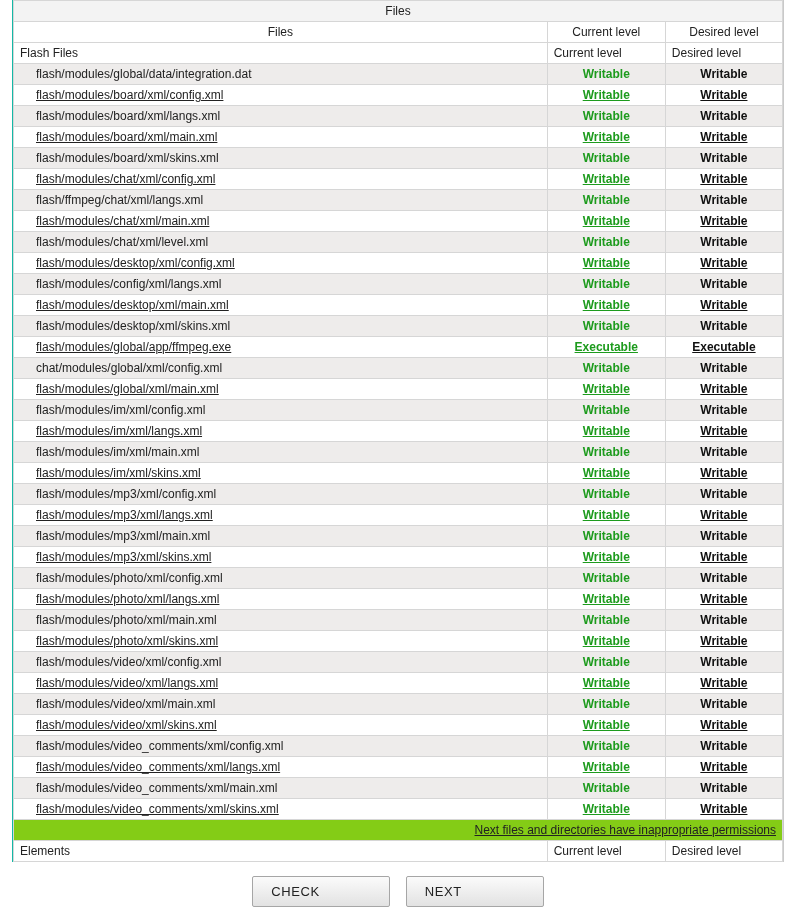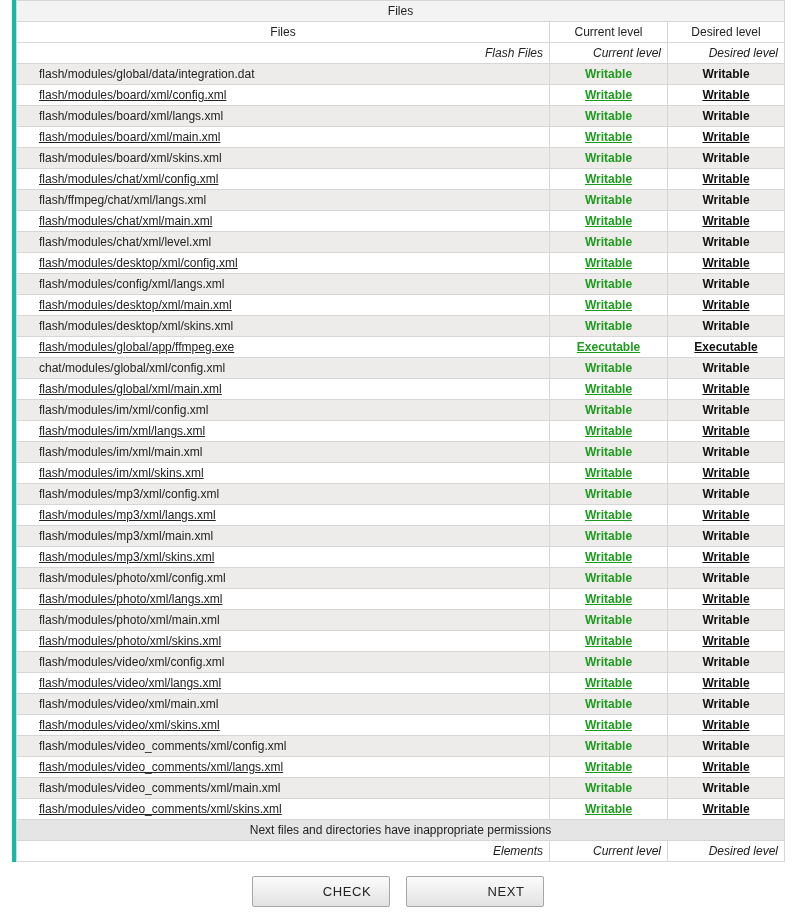--- a/index.html
+++ b/index.html
@@ -17,21 +17,21 @@
   }
   .page {
     width: 796px;
     height: 916px;
     box-sizing: border-box;
     padding: 0 12px;
     background: #ffffff;
     position: relative;
   }
   .outer-frame {
-    border-left: 4px solid #14b8a6;
+    border-left: 1px solid #14b8a6;
     border-right: 1px solid #c9c9c9;
     box-sizing: border-box;
     width: 772px;
     margin: 0 auto;
     padding: 0;
     background: #ffffff;
   }
   table.files {
     border-collapse: collapse;
     width: 100%;
@@ -54,26 +54,25 @@
     border-top: 1px solid #d6d6d6;
   }
   .head-row td {
     text-align: center;
     font-weight: bold;
     background: #ffffff;
     height: 26px;
     font-size: 13px;
   }
   .section-row td {
-    text-align: right;
+    text-align: left;
     font-weight: bold;
     background: #ffffff;
     height: 26px;
     font-size: 13px;
-    font-style: italic;
   }
   .file-row td.path {
     text-align: left;
     padding-left: 22px;
   }
   .file-row td.cur {
     text-align: center;
     color: #1d9b1d;
     font-weight: bold;
   }
@@ -83,25 +82,26 @@
     font-weight: bold;
   }
   .file-row.odd td {
     background: #eeeceb;
   }
   .file-row.even td {
     background: #ffffff;
     text-decoration: underline;
   }
   .notice-row td {
-    text-align: center;
-    font-weight: bold;
-    background: #e5e5e5;
+    text-align: right;
+    font-weight: bold;
+    background: #84cc16;
     height: 28px;
     font-size: 13px;
+    text-decoration: underline;
   }
   .col-path { width: 533px; }
   .col-cur  { width: 118px; }
   .col-des  { width: 117px; }
 
   .buttons {
     margin-top: 14px;
     text-align: center;
     padding-left: 0;
   }
@@ -109,21 +109,21 @@
     display: inline-block;
     min-width: 100px;
     padding: 7px 18px;
     margin: 0 6px;
     font-size: 13px;
     font-family: "Liberation Sans", sans-serif;
     color: #222222;
     background: linear-gradient(#fbfbfb, #e2e2e2);
     border: 1px solid #a6a6a6;
     border-radius: 2px;
-    text-align: right;
+    text-align: left;
     letter-spacing: 0.6px;
     cursor: pointer;
   }
 </style>
 </head>
 <body>
 
 <div class="page">
   <div class="outer-frame">
     <table class="files">

